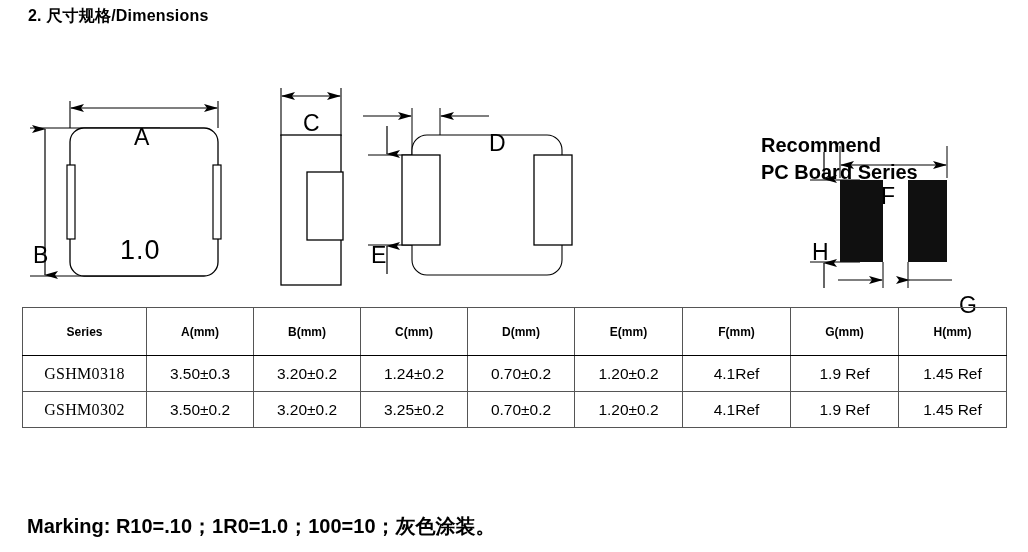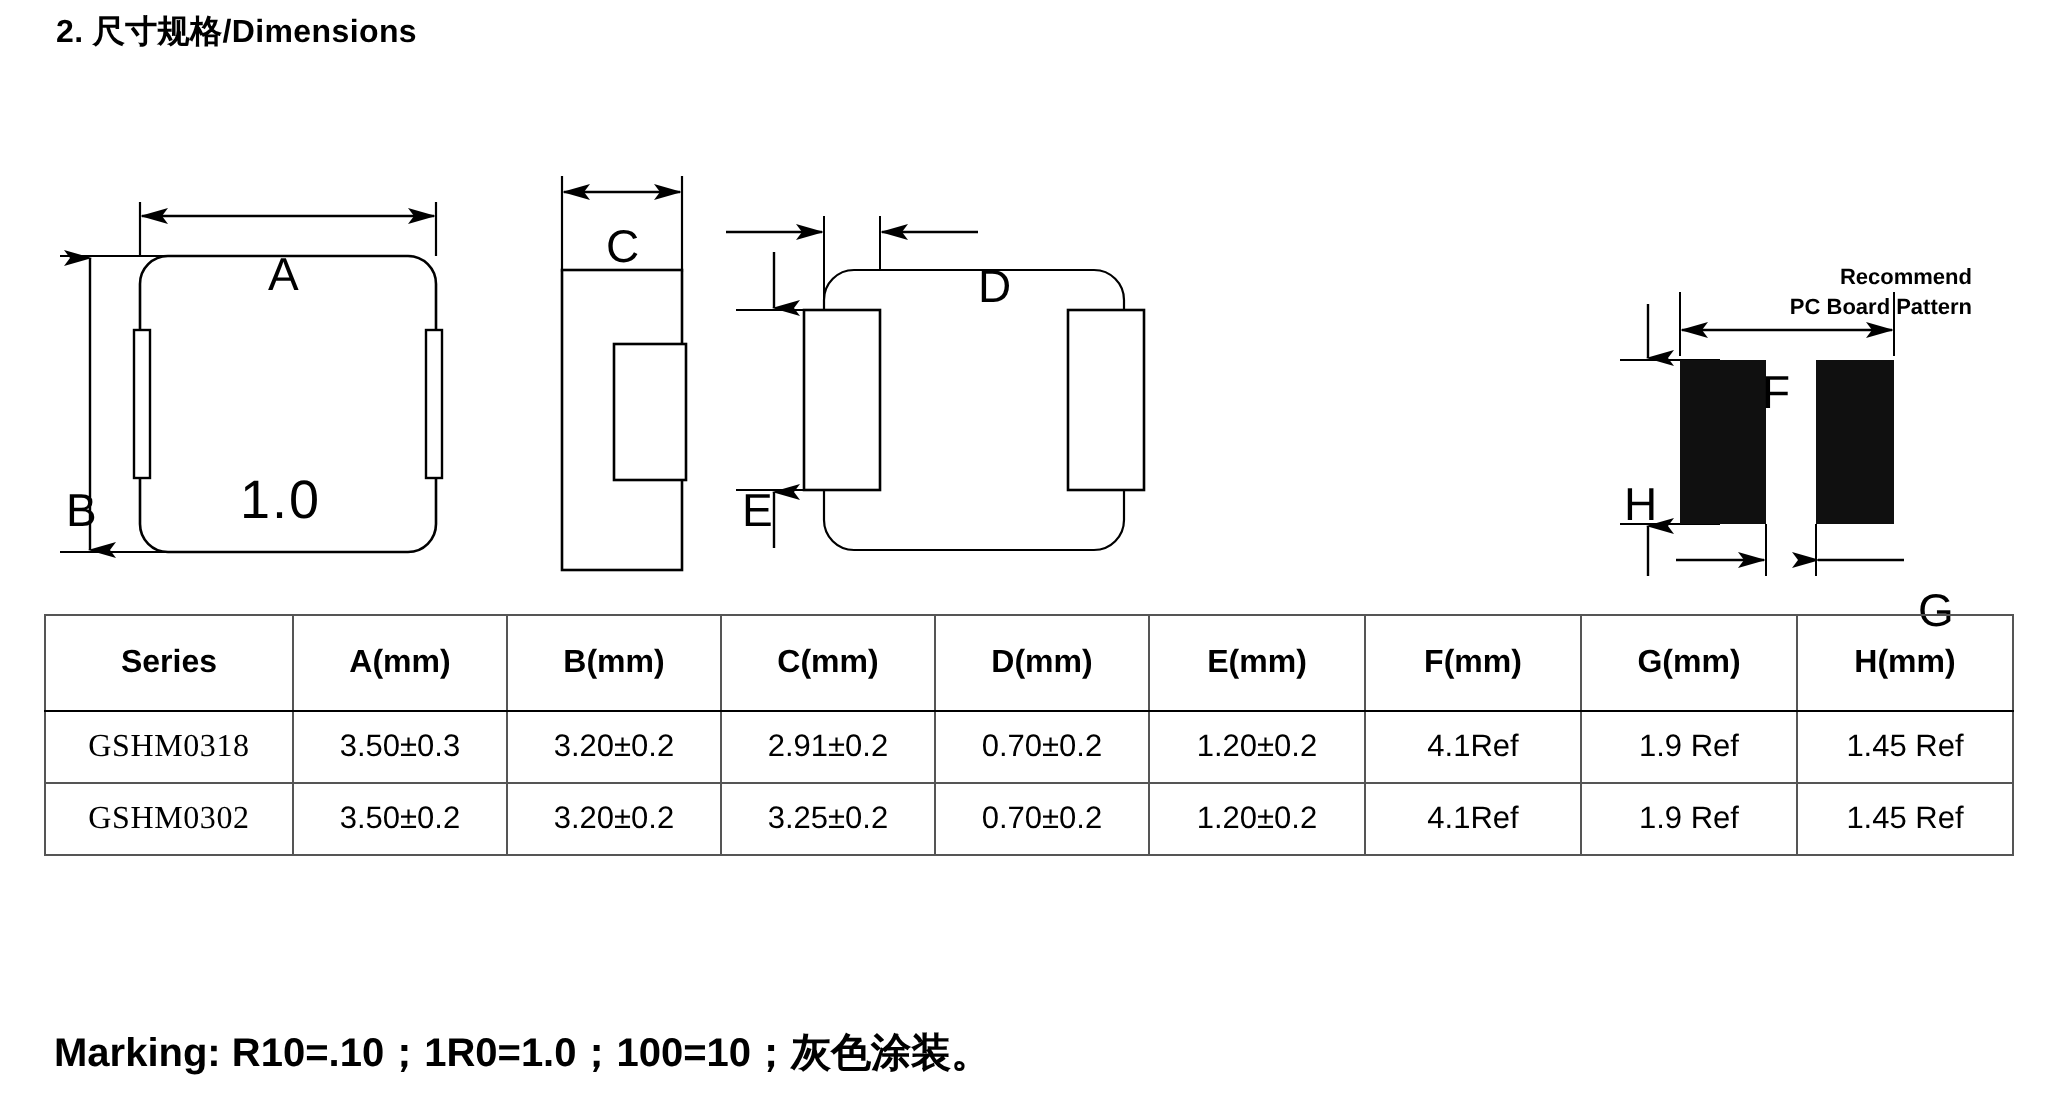--- a/index.html
+++ b/index.html
@@ -60,25 +60,25 @@
     position: absolute;
     left: 120px;
     top: 187px;
     font-size: 27px;
     color: #000000;
     letter-spacing: 1px;
   }
 
   #pcb-caption {
     position: absolute;
-    left: 806px;
+    left: 761px;
     top: 84px;
     width: 180px;
-    text-align: right;
-    font-size: 11px;
+    text-align: left;
+    font-size: 20px;
     font-weight: bold;
     line-height: 1.35;
   }
 
   
   #dim-table {
     position: absolute;
     left: 22px;
     top: 307px;
     width: 984px;
@@ -90,21 +90,21 @@
     border: 1px solid #555555;
     text-align: center;
     vertical-align: middle;
     padding: 0;
     font-size: 15.5px;
     color: #000000;
   }
   #dim-table thead th {
     height: 47px;
     font-weight: bold;
-    font-size: 16px;
+    font-size: 12px;
   }
   #dim-table tbody td {
     height: 35px;
     font-weight: normal;
   }
   #dim-table tbody td.series-cell {
     font-family: "Liberation Serif", serif;
     font-size: 16px;
     letter-spacing: 0.3px;
   }
@@ -229,21 +229,21 @@
   <div class="dim-letter" id="label-D">D</div>
   <div class="dim-letter" id="label-E">E</div>
   <div class="dim-letter" id="label-F">F</div>
   <div class="dim-letter" id="label-G">G</div>
   <div class="dim-letter" id="label-H">H</div>
 
   <div id="part-marking">1.0</div>
 
   <div id="pcb-caption">
     <span>Recommend</span><br>
-    <span>PC Board Pattern</span>
+    <span>PC Board Series</span>
   </div>
 </div>
 
 <table id="dim-table">
   <colgroup>
     <col style="width:124px">
     <col style="width:107px">
     <col style="width:107px">
     <col style="width:107px">
     <col style="width:107px">
@@ -263,21 +263,21 @@
       <th>F(mm)</th>
       <th>G(mm)</th>
       <th>H(mm)</th>
     </tr>
   </thead>
   <tbody>
     <tr>
       <td class="series-cell">GSHM0318</td>
       <td>3.50±0.3</td>
       <td>3.20±0.2</td>
-      <td>2.91±0.2</td>
+      <td>1.24±0.2</td>
       <td>0.70±0.2</td>
       <td>1.20±0.2</td>
       <td>4.1Ref</td>
       <td>1.9 Ref</td>
       <td>1.45 Ref</td>
     </tr>
     <tr>
       <td class="series-cell">GSHM0302</td>
       <td>3.50±0.2</td>
       <td>3.20±0.2</td>

